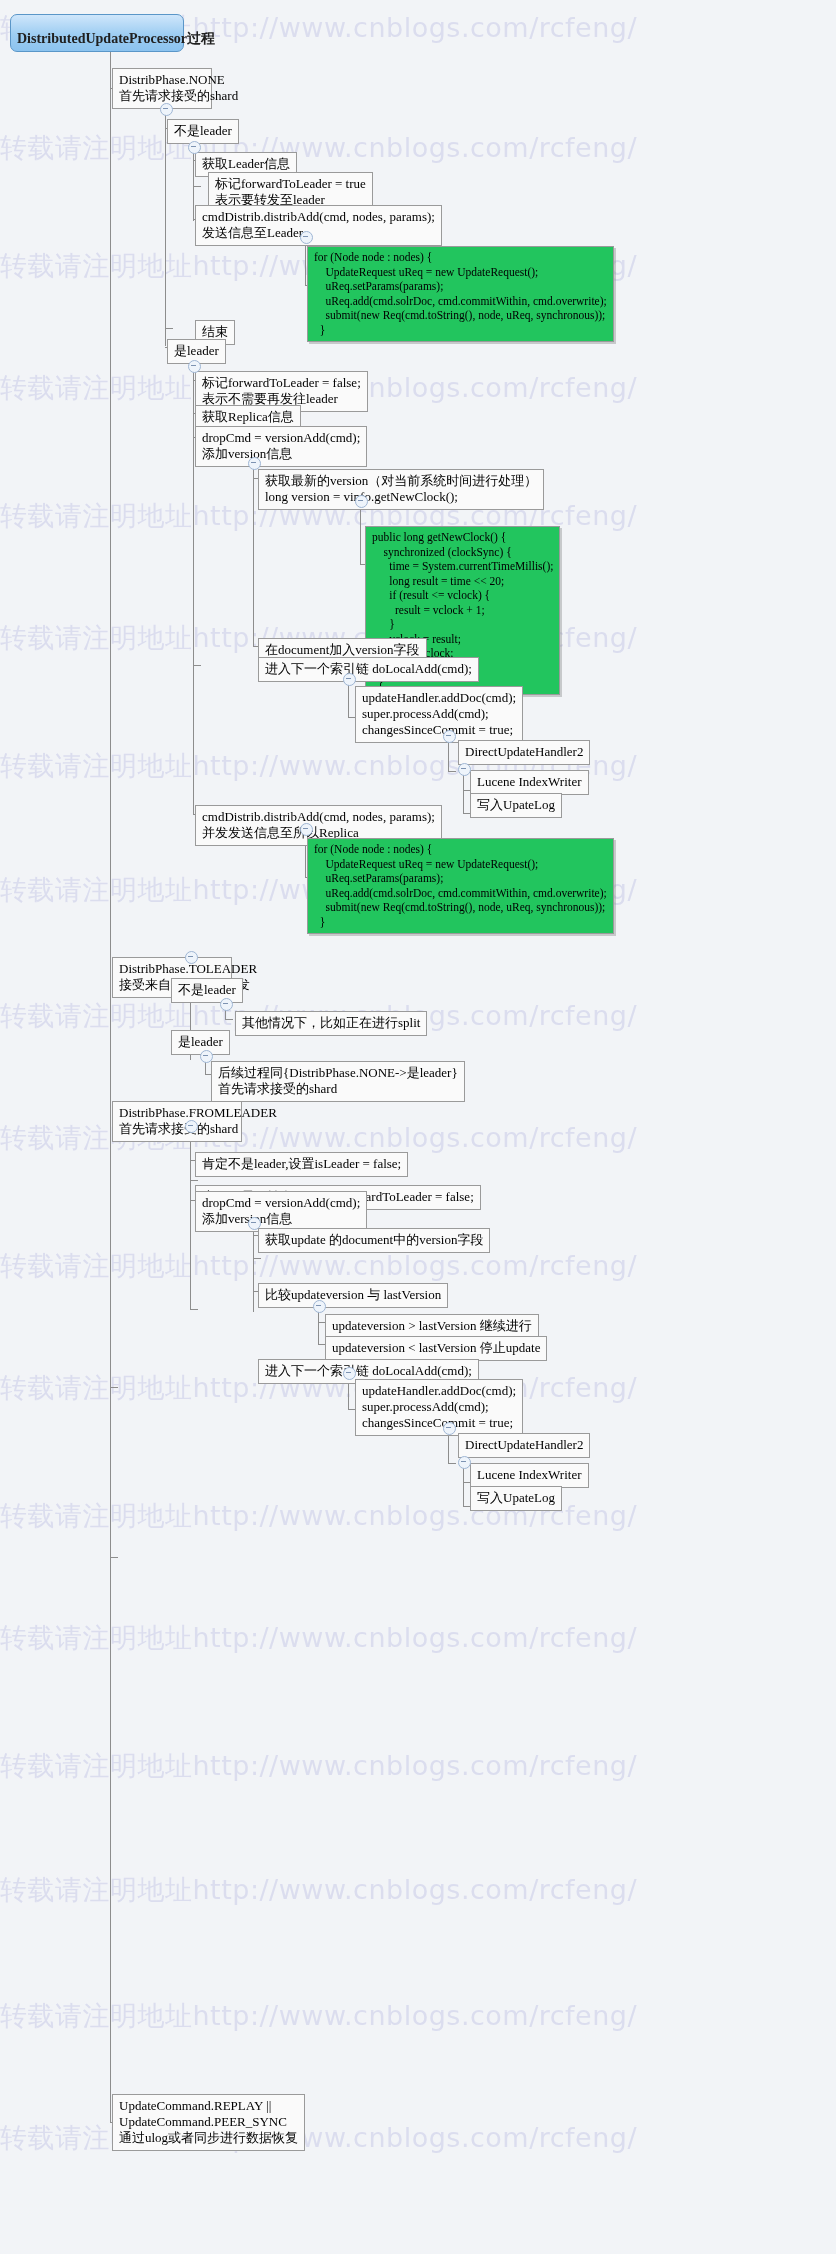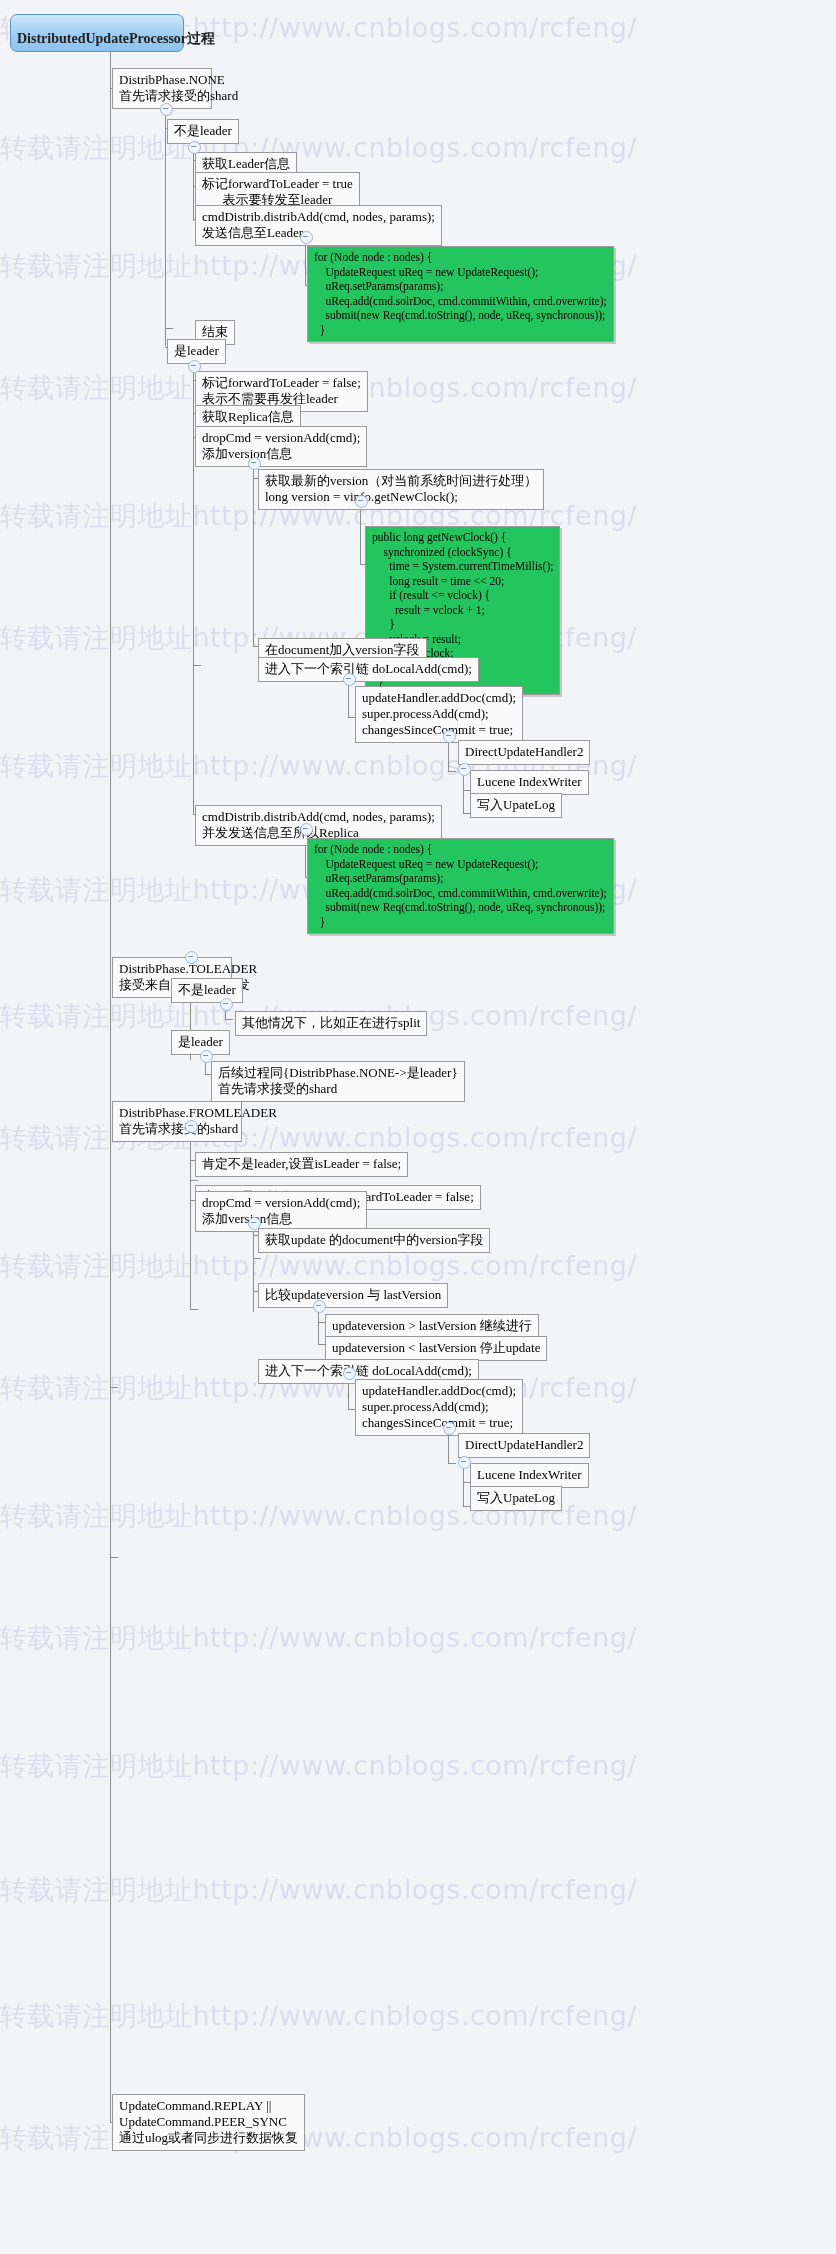--- a/index.html
+++ b/index.html
@@ -195,21 +195,21 @@
   <div class="node root" style="left:10px;  top:14px;  width:174px; height:38px;">DistributedUpdateProcessor过程</div>
 
   <div class="node" style="left:112px; top:68px;  width:100px;">DistribPhase.NONE
 首先请求接受的shard</div>
   <div class="hdl" style="left:160px; top:103px;"></div>
 
   <div class="node" style="left:167px; top:119px;">不是leader</div>
   <div class="hdl" style="left:188px; top:141px;"></div>
 
   <div class="node" style="left:195px; top:152px;">获取Leader信息</div>
-  <div class="node" style="left:195px; top:172px;text-align:center;">标记forwardToLeader = true
+  <div class="node" style="left:208px; top:172px;">标记forwardToLeader = true
 表示要转发至leader</div>
   <div class="node" style="left:195px; top:205px;">cmdDistrib.distribAdd(cmd, nodes, params);
 发送信息至Leader</div>
   <div class="hdl" style="left:300px; top:231px;"></div>
 
   <div class="node codeblk" style="left:307px; top:246px;">for (Node node : nodes) {
     UpdateRequest uReq = new UpdateRequest();
     uReq.setParams(params);
     uReq.add(cmd.solrDoc, cmd.commitWithin, cmd.overwrite);
     submit(new Req(cmd.toString(), node, uReq, synchronous));

